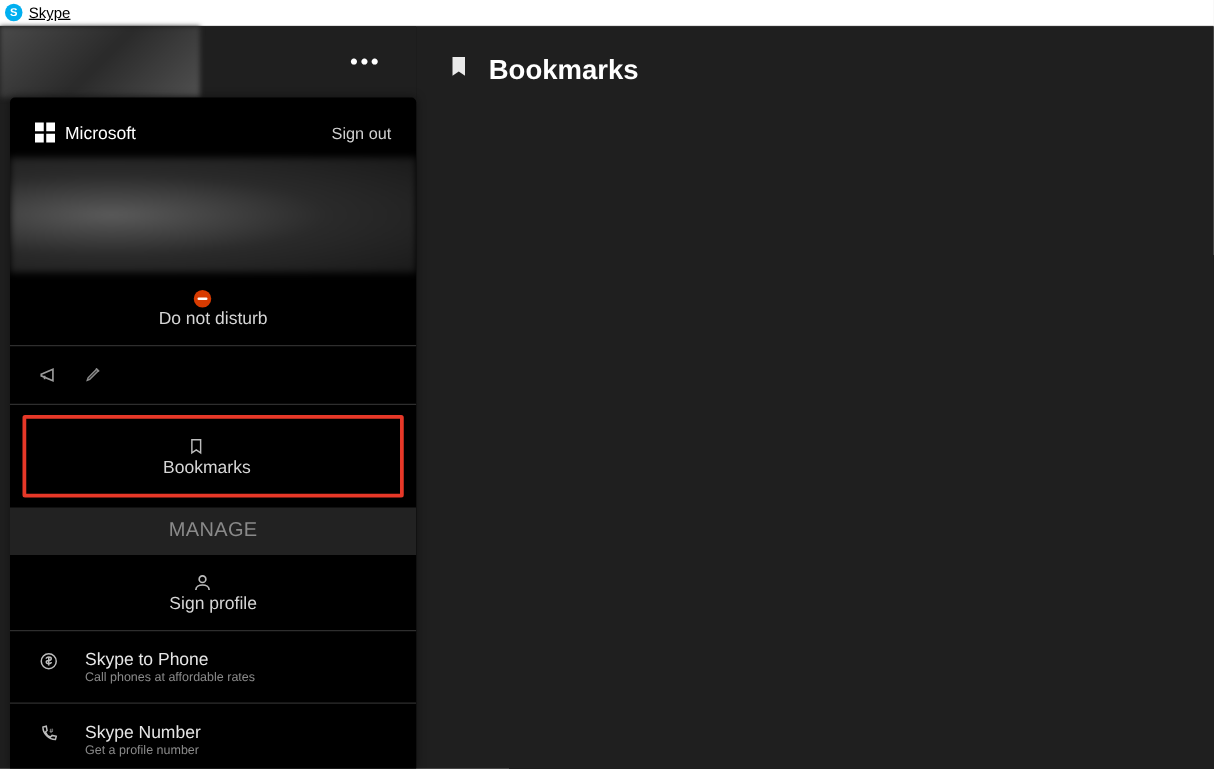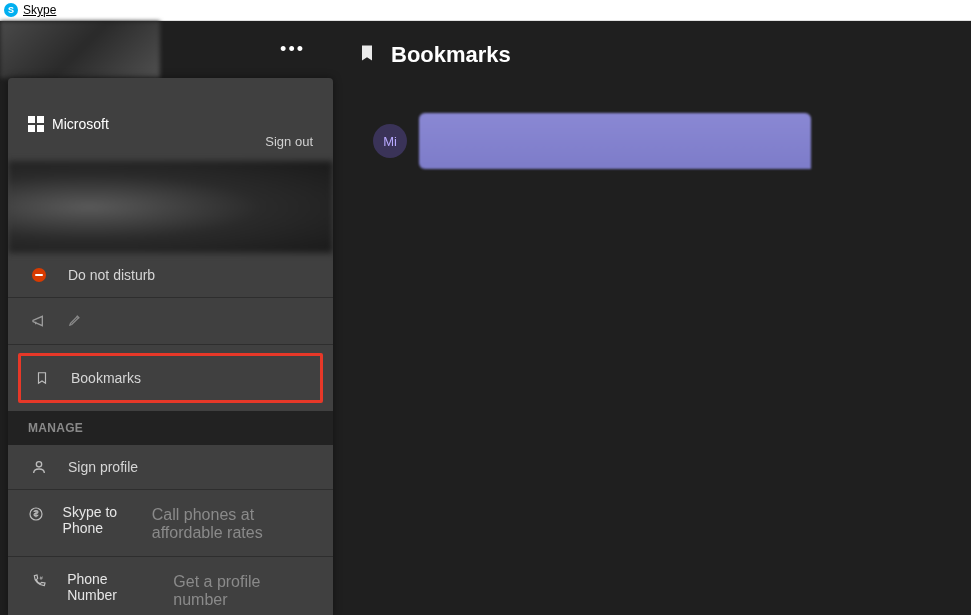--- a/index.html
+++ b/index.html
@@ -5,43 +5,43 @@
   * { box-sizing: border-box; margin: 0; padding: 0; }
   html, body { width: 971px; height: 615px; font-family: "Segoe UI", Arial, sans-serif; background: #fff; overflow: hidden; }
   .titlebar { height: 21px; background: #fff; display: flex; align-items: center; padding: 0 4px; border-bottom: 1px solid #e0e0e0; }
   .titlebar .sicon { width: 14px; height: 14px; border-radius: 50%; background: #00aff0; display: flex; align-items: center; justify-content: center; color: #fff; font-size: 9px; font-weight: bold; margin-right: 5px; }
   .titlebar span { font-size: 12px; color: #000; text-decoration: underline; }
   .app { display: flex; height: 594px; background: #1f1f1f; }
   .leftcol { width: 333px; background: #1f1f1f; position: relative; }
   .topstrip { height: 57px; background: #1f1f1f; position: relative; }
   .avatar-blur { position: absolute; left: 0; top: 0; width: 160px; height: 57px; background: linear-gradient(135deg,#4a4a4a,#2a2a2a,#505050); filter: blur(2px); }
   .more { position: absolute; right: 28px; top: 18px; color: #fff; font-size: 18px; letter-spacing: 2px; cursor: pointer; }
-  .panel { position: absolute; left: 8px; top: 57px; width: 325px; height: 537px; background: #404040; border-radius: 4px 4px 0 0; box-shadow: 0 0 8px rgba(0,0,0,.4); overflow: hidden; }
+  .panel { position: absolute; left: 8px; top: 57px; width: 325px; height: 537px; background: #000000; border-radius: 4px 4px 0 0; box-shadow: 0 0 8px rgba(0,0,0,.4); overflow: hidden; }
   .panel-head { display: flex; justify-content: space-between; align-items: center; padding: 20px 20px 12px 20px; }
   .ms { display: flex; align-items: center; gap: 8px; color: #fff; font-size: 14px; }
   .ms-grid { width: 16px; height: 16px; display: grid; grid-template-columns: 7px 7px; grid-template-rows: 7px 7px; gap: 2px; }
   .ms-grid div { background: #fff; }
-  .signout { color: #d0d0d0; font-size: 13px; cursor: pointer; margin-top: 36px; }
+  .signout { color: #d0d0d0; font-size: 13px; cursor: pointer; }
   .profile-blur { width: 100%; height: 92px; background: radial-gradient(ellipse at 25% 50%, #5a5a5a, #2a2a2a 50%, #1a1a1a); filter: blur(3px); }
-  .row { display: flex; align-items: center; padding: 14px 20px; color: #d6d6d6; font-size: 14px; cursor: pointer; }
+  .row { display: flex; align-items: center; padding: 14px 20px; color: #d6d6d6; font-size: 14px; cursor: pointer; flex-direction: column; }
   .row .ricon { width: 22px; display: flex; justify-content: center; margin-right: 18px; color: #bcbcbc; }
   .row .rlabel { flex: 1; }
   .divider { height: 1px; background: #2e2e2e; margin: 0 0; }
   .share-row { display: flex; align-items: center; padding: 14px 20px; color: #bdbdbd; font-size: 14px; cursor: pointer; }
   .share-row .ricon { width: 22px; display: flex; justify-content: center; margin-right: 18px; color: #9a9a9a; }
   .share-row .rlabel { flex: 1; }
   .share-row .pencil { color: #8a8a8a; }
   .bookmark-highlight { margin: 8px 10px 8px 10px; border: 3px solid #e73828; border-radius: 2px; }
   .bookmark-highlight .row { padding-left: 10px; }
-  .section-head { font-size: 12px; font-weight: 700; color: #8a8a8a; padding: 10px 20px; background: #222; letter-spacing: .3px; }
+  .section-head { font-size: 16px; font-weight: 400; color: #8a8a8a; padding: 10px 20px; background: #222; letter-spacing: .3px; text-align: center; }
   .twoline { display: flex; align-items: flex-start; padding: 14px 20px; color: #d6d6d6; cursor: pointer; }
   .twoline .ricon { width: 22px; display: flex; justify-content: center; margin-right: 18px; color: #bcbcbc; margin-top: 2px; }
-  .twoline .textcol { display: flex; }
+  .twoline .textcol { display: flex; flex-direction: column; }
   .twoline .t1 { font-size: 14px; color: #e6e6e6; }
-  .twoline .t2 { font-size: 16px; color: #8a8a8a; margin-top: 2px; margin-left: 16px; }
+  .twoline .t2 { font-size: 10px; color: #8a8a8a; margin-top: 2px; }
   .dnd-dot { width: 14px; height: 14px; border-radius: 50%; background: #d83b01; position: relative; }
   .dnd-dot::after { content:""; position:absolute; left:3px; right:3px; top:6px; height:2px; background:#fff; border-radius:1px; }
 
   .main { flex: 1; background: #1f1f1f; }
   .main-head { display: flex; align-items: center; gap: 14px; padding: 20px 24px; }
   .main-head .bm-icon { color: #e9e9e9; }
   .main-head h1 { color: #fff; font-size: 22px; font-weight: 700; }
   .msgarea { padding: 24px 40px; }
   .msgrow { display: flex; align-items: center; gap: 12px; }
   .avcircle { width: 34px; height: 34px; border-radius: 50%; background: #3a3358; display: flex; align-items: center; justify-content: center; color: #b8a9ff; font-size: 13px; font-weight: 500; }
@@ -145,38 +145,30 @@
       <div class="divider"></div>
 
       <div class="twoline">
         <div class="ricon">
           <svg width="16" height="16" viewBox="0 0 24 24" fill="none" stroke="currentColor" stroke-width="1.8">
               <path d="M5 4c0 8 7 15 15 15l1-4-5-1-2 2c-3-1-5-3-6-6l2-2-1-5-4 1z"></path>
               <text x="13" y="11" font-size="8" fill="currentColor" stroke="none">#</text>
             </svg>
         </div>
         <div class="textcol">
-          <div class="t1">Phone Number</div>
+          <div class="t1">Skype Number</div>
           <div class="t2">Get a profile number</div>
         </div>
       </div>
     </div>
   </div>
 
   <div class="main">
     <div class="main-head">
       <span class="bm-icon">
         <svg width="20" height="24" viewBox="0 0 24 24" fill="currentColor">
             <path d="M6 3h12v18l-6-4-6 4V3z"></path>
           </svg>
       </span>
       <h1>Bookmarks</h1>
     </div>
-    <div class="msgarea">
-      <div class="msgrow">
-        <div class="avcircle">
-            <span>Mi</span>
-          </div>
-        <div class="bubble"></div>
-      </div>
-    </div>
   </div>
 </div>
 
 </body></html>

